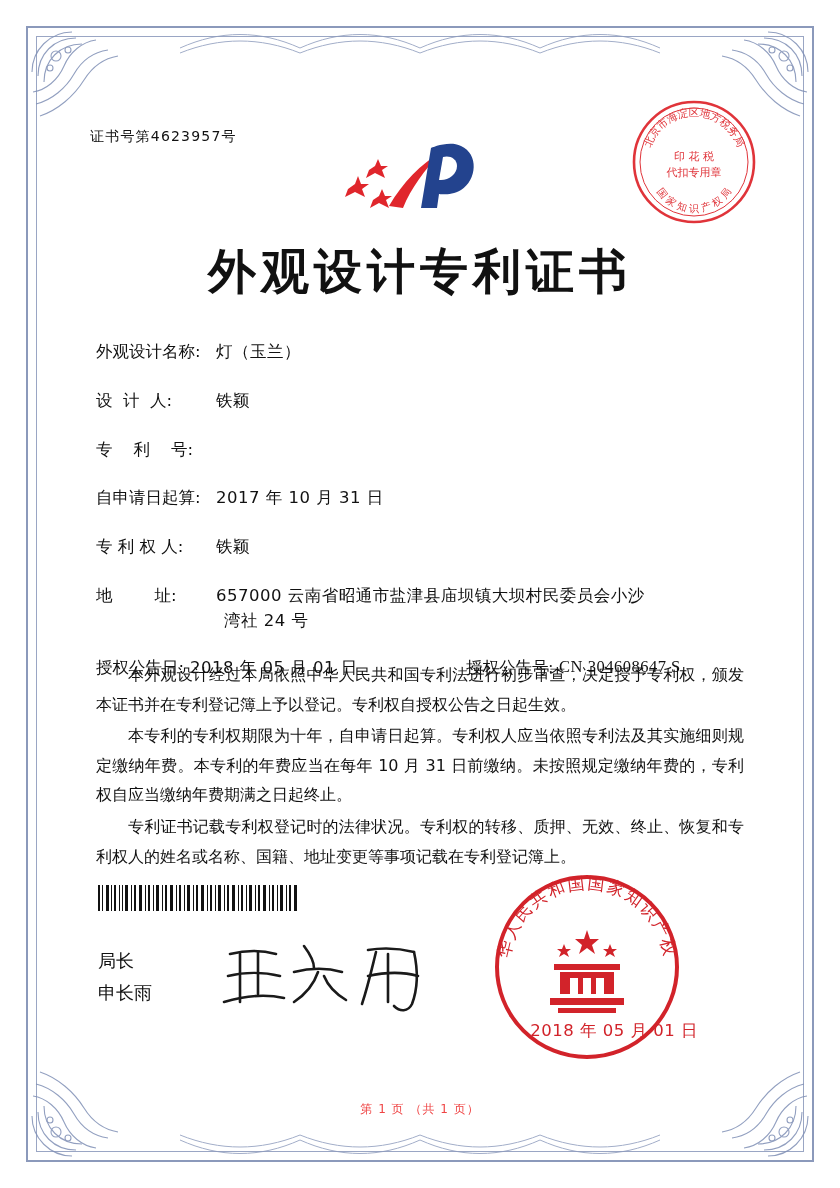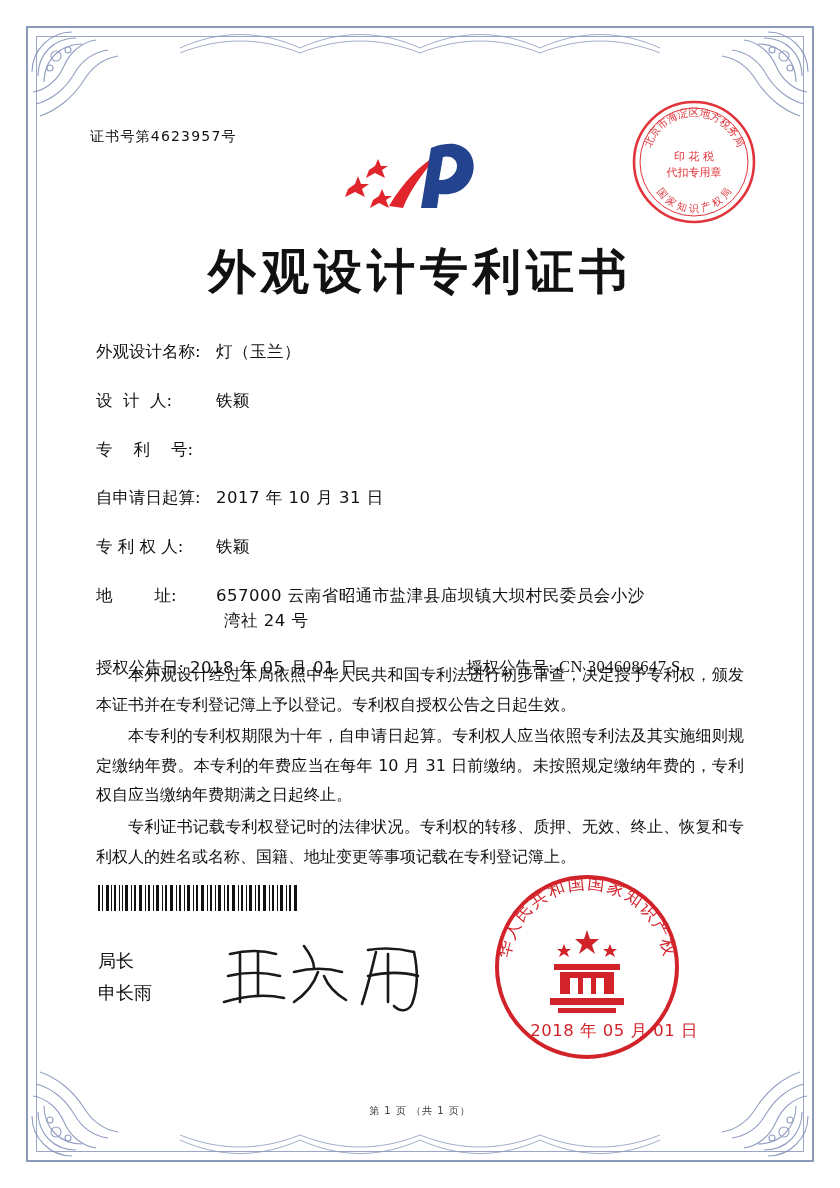--- a/index.html
+++ b/index.html
@@ -212,22 +212,22 @@
     font-size: 16.5px;
     color: #d2232a;
     letter-spacing: 0.5px;
   }
 
   .page-num {
     position: absolute;
     left: 0; right: 0;
     bottom: 10px;
     text-align: center;
-    font-size: 10px;
-    color: #404040;
+    font-size: 12px;
+    color: #ef4444;
     letter-spacing: 1px;
   }
 </style>
 </head>
 <body>
 
 <div class="page">
 
   <div class="border-outer"></div>
   <div class="border-inner"></div>

